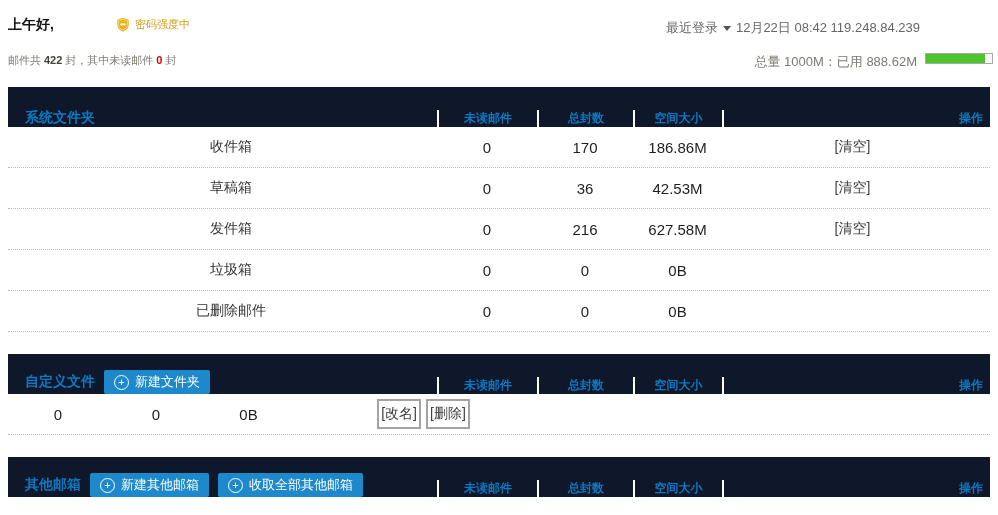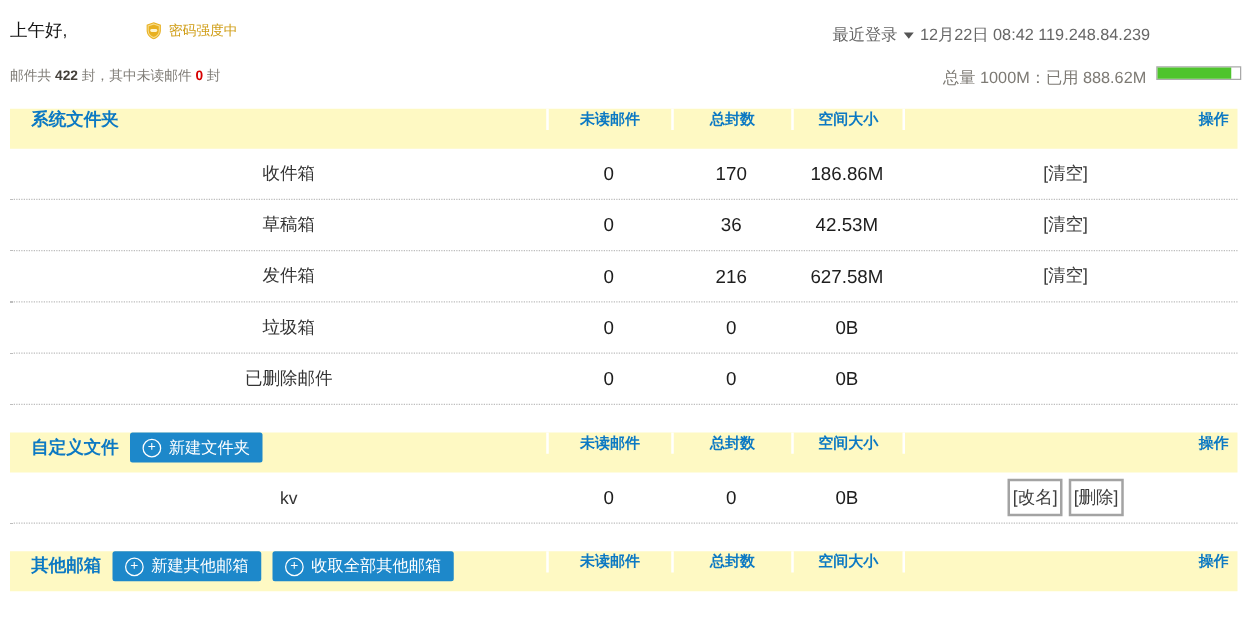--- a/index.html
+++ b/index.html
@@ -2,38 +2,38 @@
 <html><head>
 <meta charset="utf-8">
 <style>
   html,body{margin:0;padding:0}
   body{
     width:998px;height:515px;background:#fff;overflow:hidden;position:relative;
     font-family:"Liberation Sans","DejaVu Sans",sans-serif;color:#333;
   }
   
   .topbar{position:relative;height:87px}
-  .greeting{position:absolute;left:8px;top:16px;font-size:14px;font-weight:normal;color:#141414}
+  .greeting{position:absolute;left:8px;top:16px;font-size:14px;font-weight:bold;color:#141414}
   .pwd-badge{position:absolute;left:116px;top:17px;display:flex;gap:5px;
     color:#cf9c13;font-size:11px;cursor:pointer;text-decoration:none}
   .login-info{position:absolute;right:78px;top:19px;display:flex;align-items:center;gap:5px;
     font-size:13px;color:#666;cursor:pointer}
   .caret{width:0;height:0;border-left:4px solid transparent;border-right:4px solid transparent;
     border-top:5px solid #555;display:inline-block;margin-top:1px}
   .mail-summary{position:absolute;left:8px;top:53px;font-size:11px;color:#7d7a74}
   .mail-summary b{padding:0 3px}
   .mail-summary .cnt{color:#45413b}
   .mail-summary .unread{color:#d70000}
   .quota{position:absolute;right:5px;top:53px;display:flex;align-items:flex-start;
     font-size:13px;color:#7d7a74}
   .bar{width:66px;height:9px;border:1px solid #a9a9a9;background:#fff;margin-left:8px;display:inline-block}
   .fill{display:block;height:100%;background:#4ec42c;width:88.8%}
   
   .tbl{margin-left:8px;width:982px}
-  .sec-head{height:32px;background:#fef9c3;display:flex;align-items:flex-start}
+  .sec-head{height:40px;background:#0f172a;display:flex;align-items:flex-end}
   .hname{flex:1;display:flex;align-items:center;padding-left:17px;gap:9px;min-width:0}
   .sec-title{color:#0c79c3;font-weight:bold;font-size:14px;white-space:nowrap}
   .hcol{display:flex;align-items:center;justify-content:center;color:#0c79c3;font-weight:bold;
     font-size:12px;border-left:2px solid #fff;box-sizing:border-box;flex:none}
   .c-unread{width:100px}
   .c-total{width:96px}
   .c-size{width:89px}
   .c-ops{width:268px;justify-content:flex-end;padding-right:7px;box-sizing:border-box;flex:none}
   .row{height:40px;display:flex;align-items:center;border-bottom:1px dotted #bdbdbd}
   .cell{display:flex;align-items:center;justify-content:center;font-size:15px;color:#1e1e1e;flex:none}
@@ -164,23 +164,20 @@
           <span>新建文件夹</span>
         </a>
       </div>
       <div class="hcol c-unread">未读邮件</div>
       <div class="hcol c-total">总封数</div>
       <div class="hcol c-size">空间大小</div>
       <div class="hcol c-ops">操作</div>
     </div>
 
     <div class="row">
-      <div class="cell cname">
-          <a class="folder-link">kv</a>
-        </div>
       <div class="cell c-unread">0</div>
       <div class="cell c-total">0</div>
       <div class="cell c-size">0B</div>
       <div class="cell c-ops opcell">
         <a class="oplink red-box">[改名]</a>
         <a class="oplink red-box">[删除]</a>
       </div>
     </div>
 
     <div class="gap"></div>

